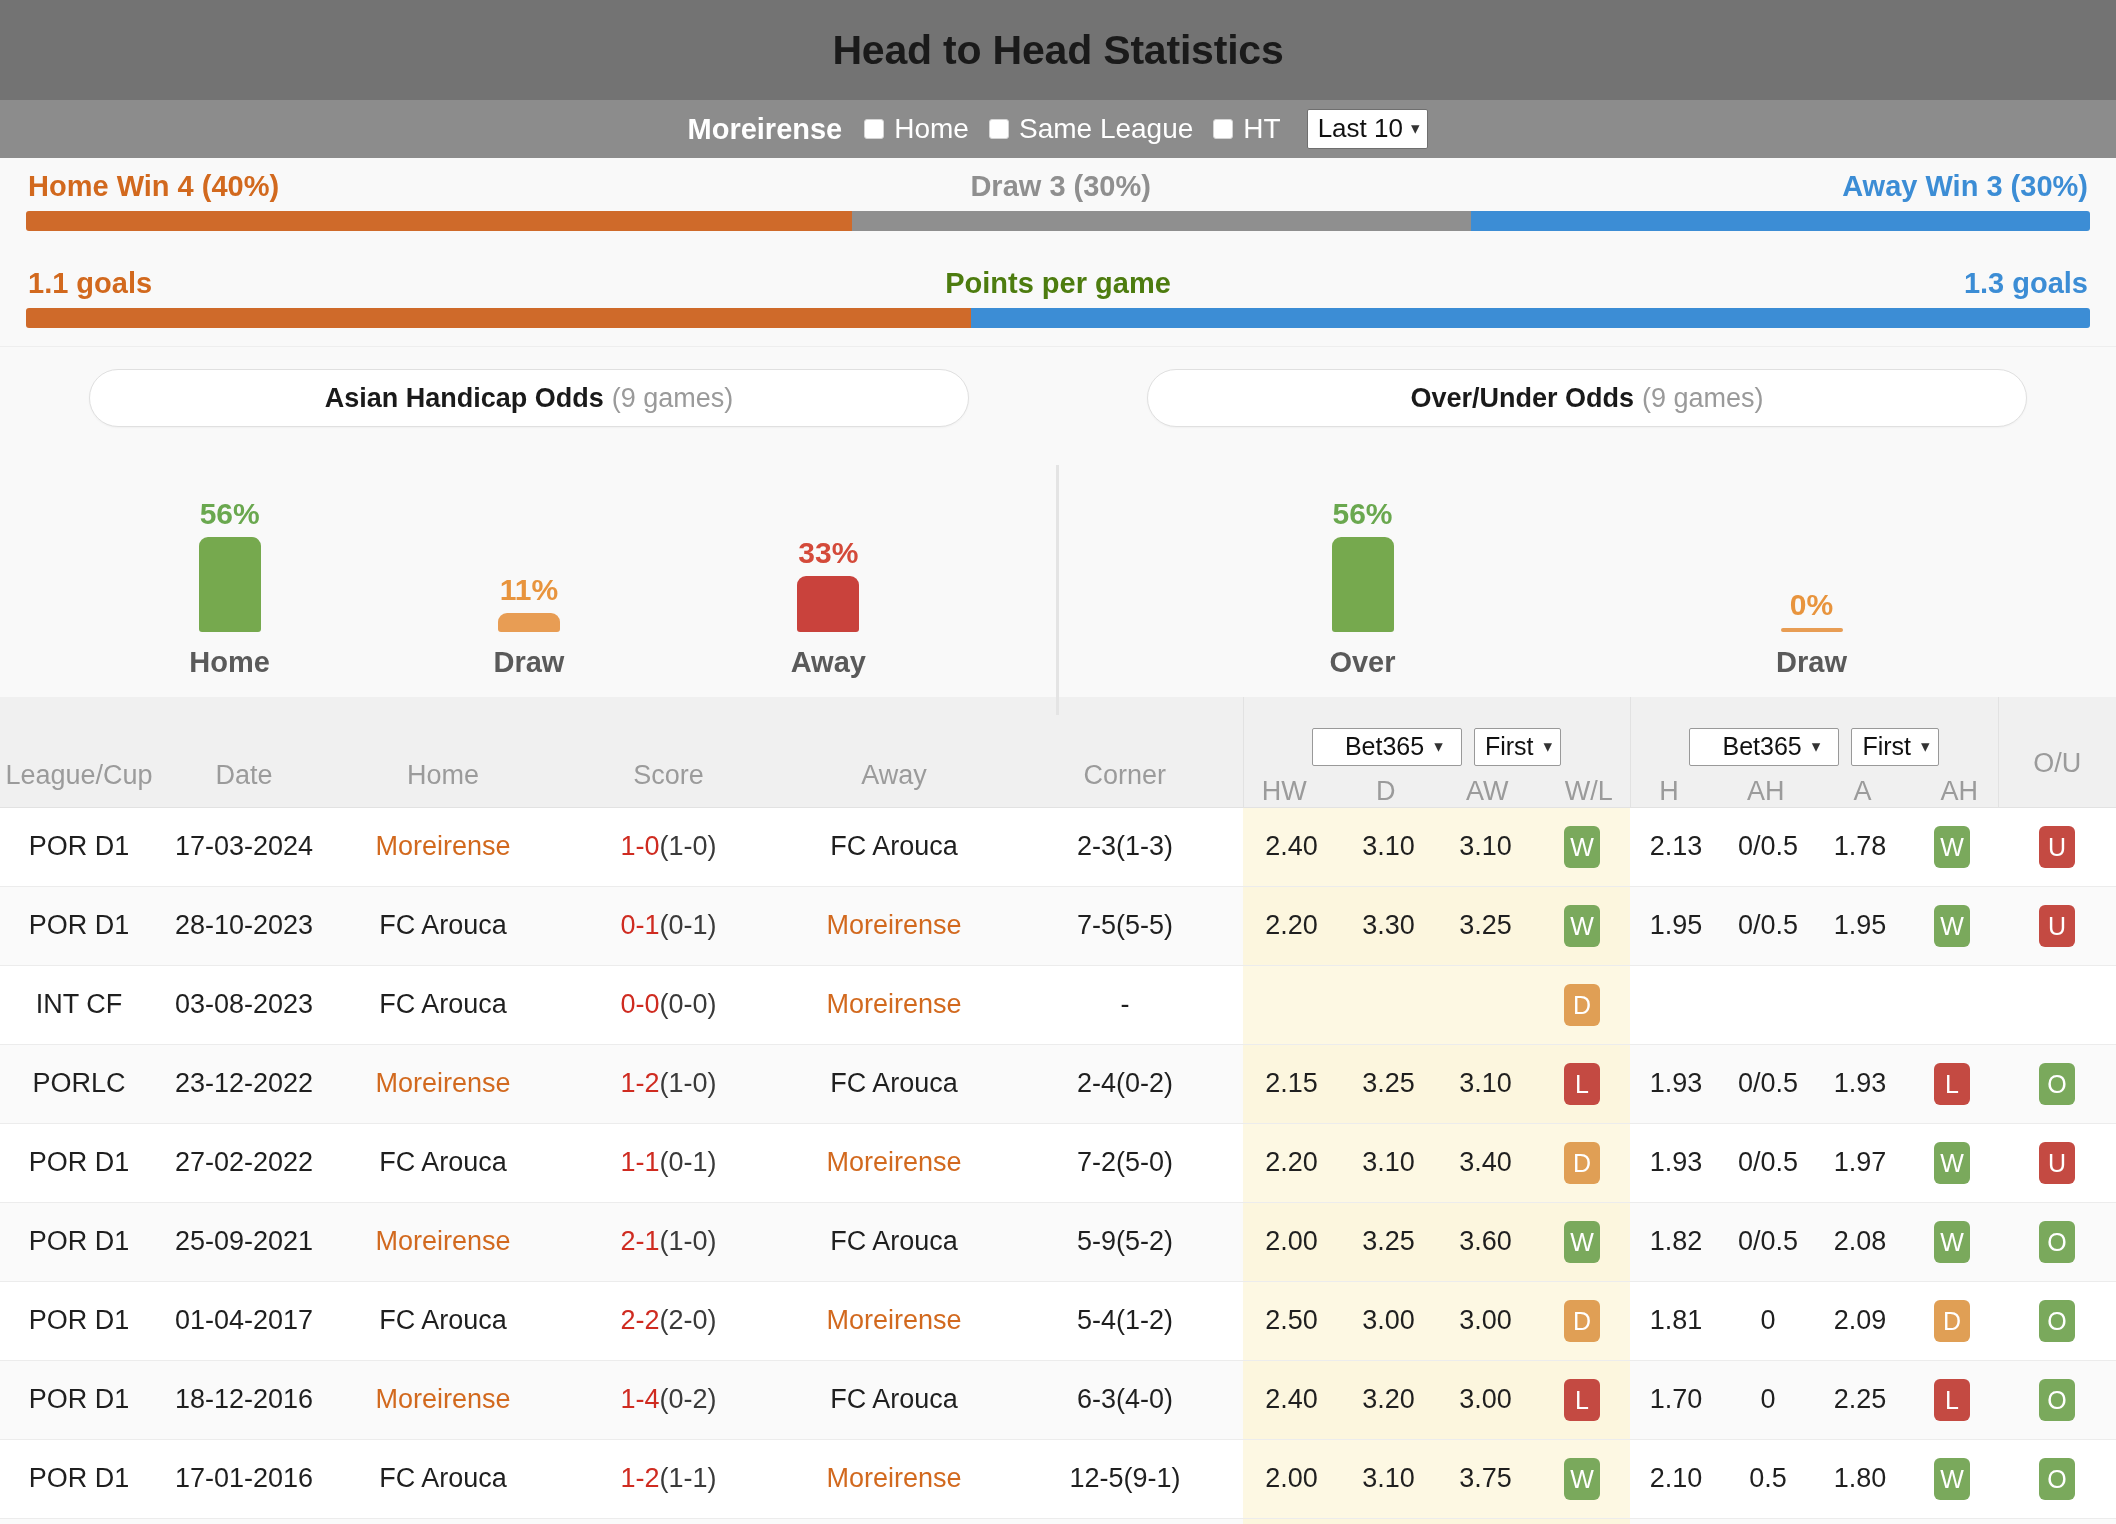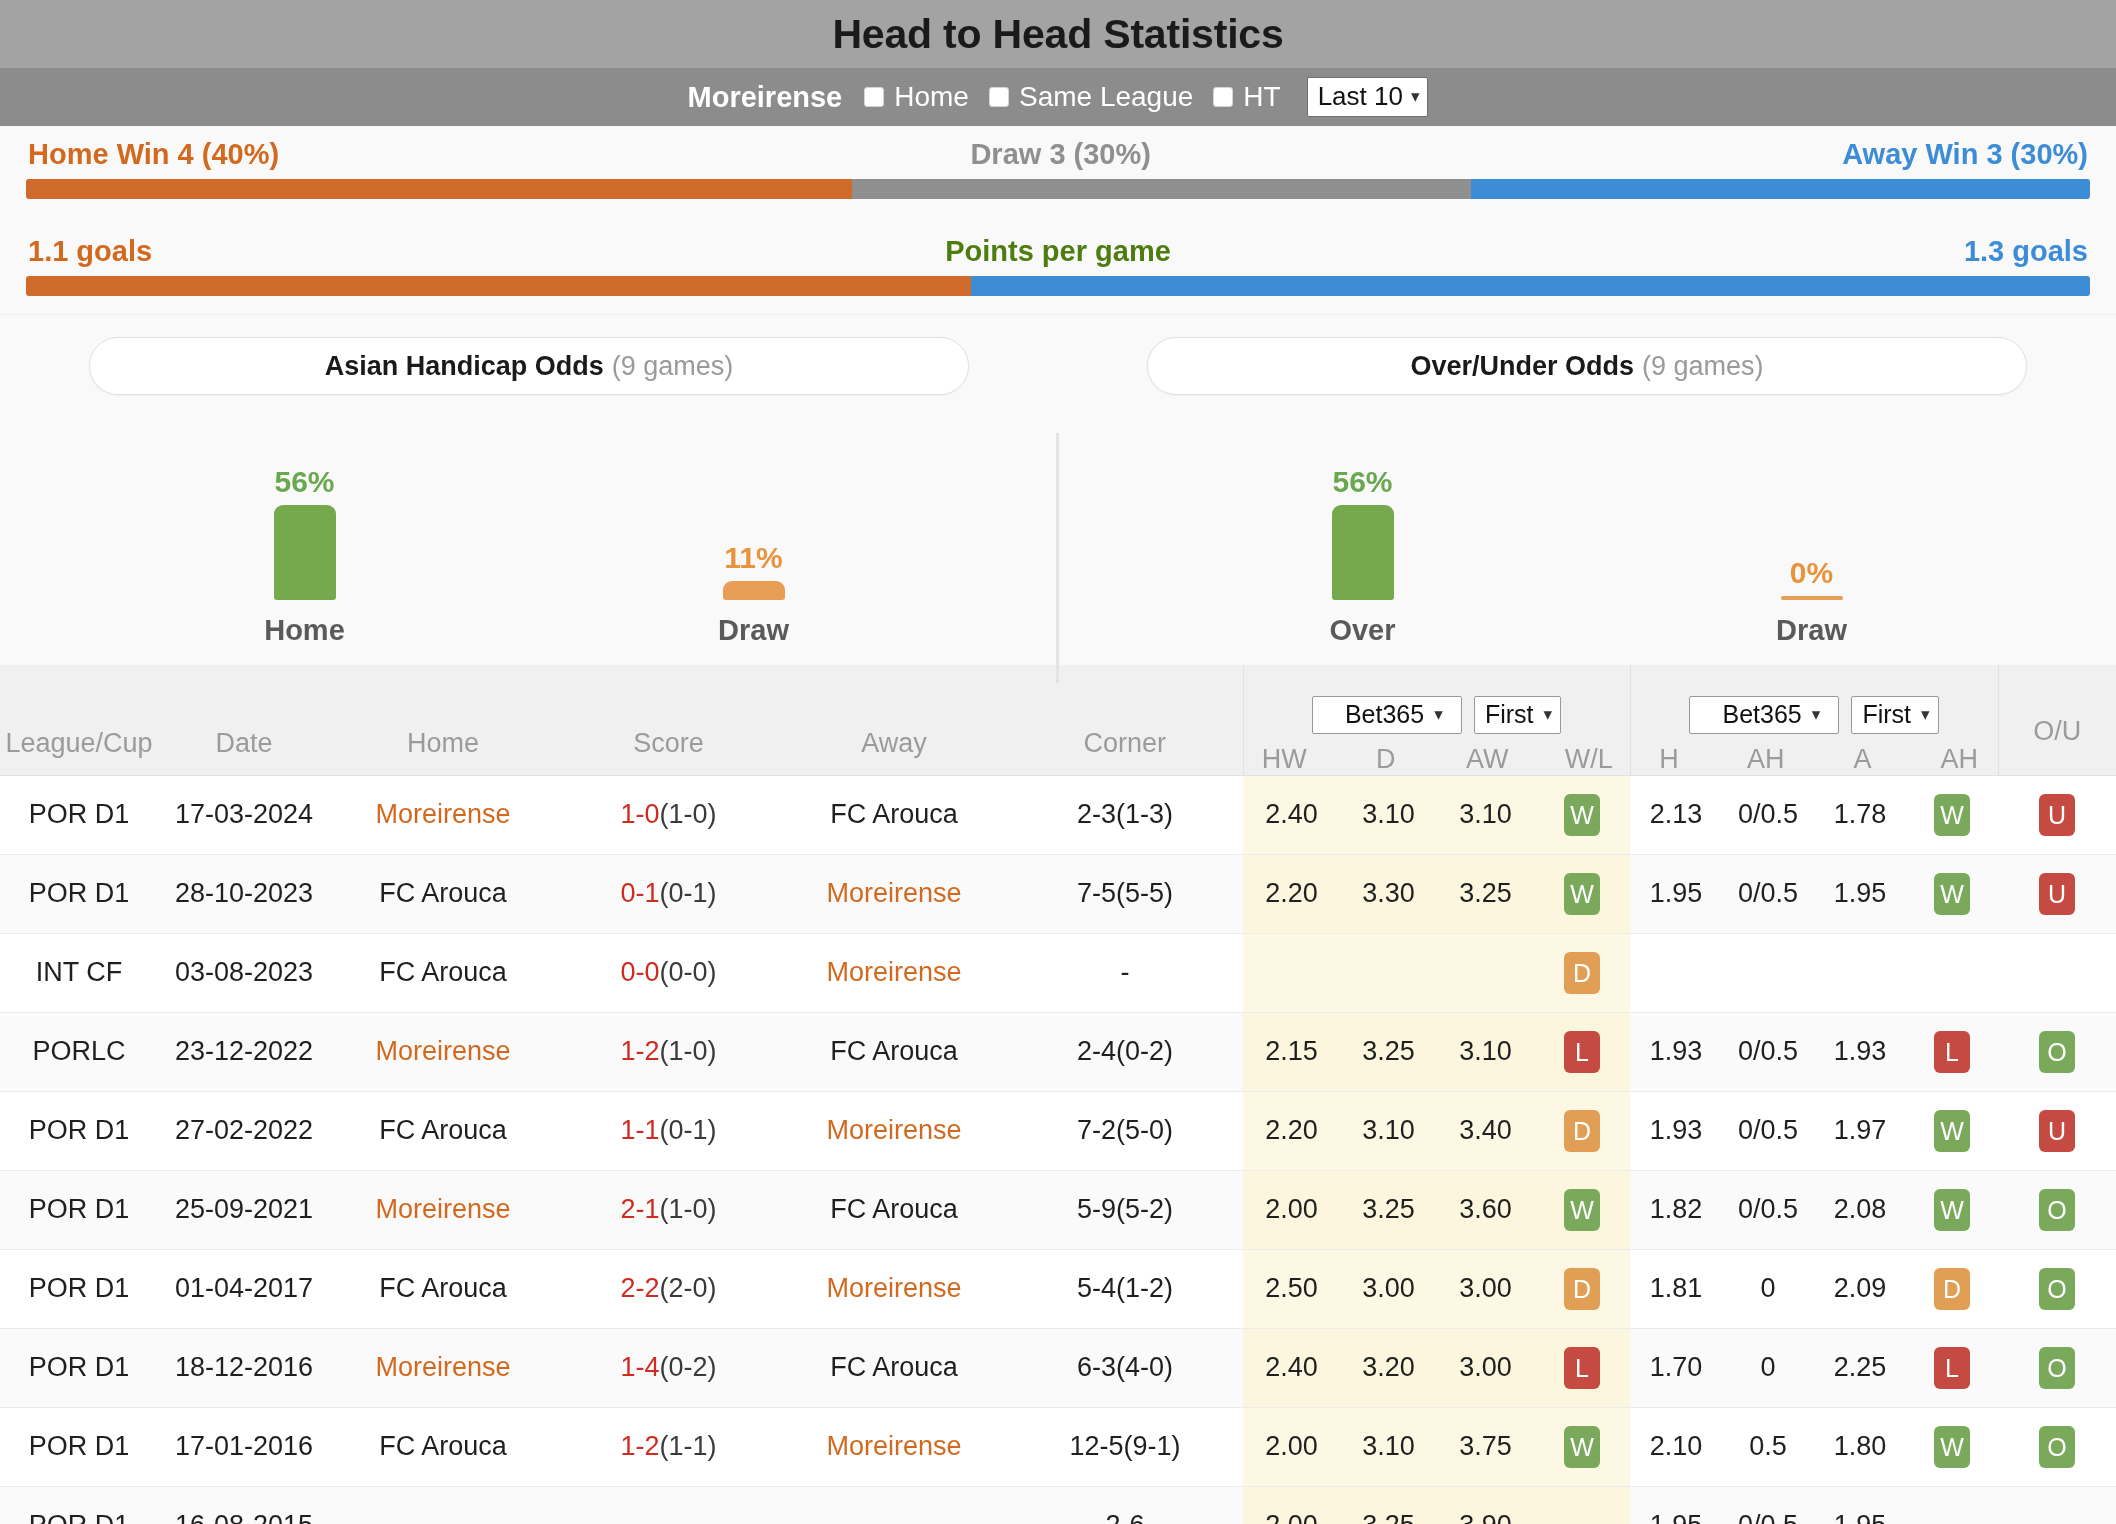--- a/index.html
+++ b/index.html
@@ -7,23 +7,23 @@
     margin: 0; padding: 0;
     width: 2116px; height: 1524px;
     background: #ffffff;
     font-family: "Liberation Sans", sans-serif;
     overflow: hidden;
   }
   .page { width: 2116px; height: 1524px; position: relative; background:#fff; }
 
   
   .title-bar {
-    height: 68px;
+    height: 100px;
     display: flex; align-items: center; justify-content: center;
-    background: #a3a3a3;
+    background: #737373;
   }
   .title-bar h1 {
     margin: 0;
     font-size: 41px;
     font-weight: bold;
     color: #1a1a1a;
     letter-spacing: -0.2px;
   }
 
   
@@ -278,20 +278,25 @@
       <div class="bars">
         <div class="bar-col">
           <div class="bar-pct c-green">56%</div>
           <div class="bar-shape bg-green" id="ah-bar-0" style="height: 95px;"></div>
           <div class="bar-name">Home</div>
         </div>
         <div class="bar-col">
           <div class="bar-pct c-orange">11%</div>
           <div class="bar-shape bg-orange" id="ah-bar-1" style="height: 19px;"></div>
           <div class="bar-name">Draw</div>
+        </div>
+        <div class="bar-col">
+          <div class="bar-pct c-red">33%</div>
+          <div class="bar-shape bg-red" id="ah-bar-2" style="height: 56px;"></div>
+          <div class="bar-name">Away</div>
         </div>
       </div>
     </div>
 
     <div class="odds-panel">
       <div class="panel-head">
         <b>Over/Under Odds</b>
         <span class="games">(9 games)</span>
       </div>
       <div class="bars">

